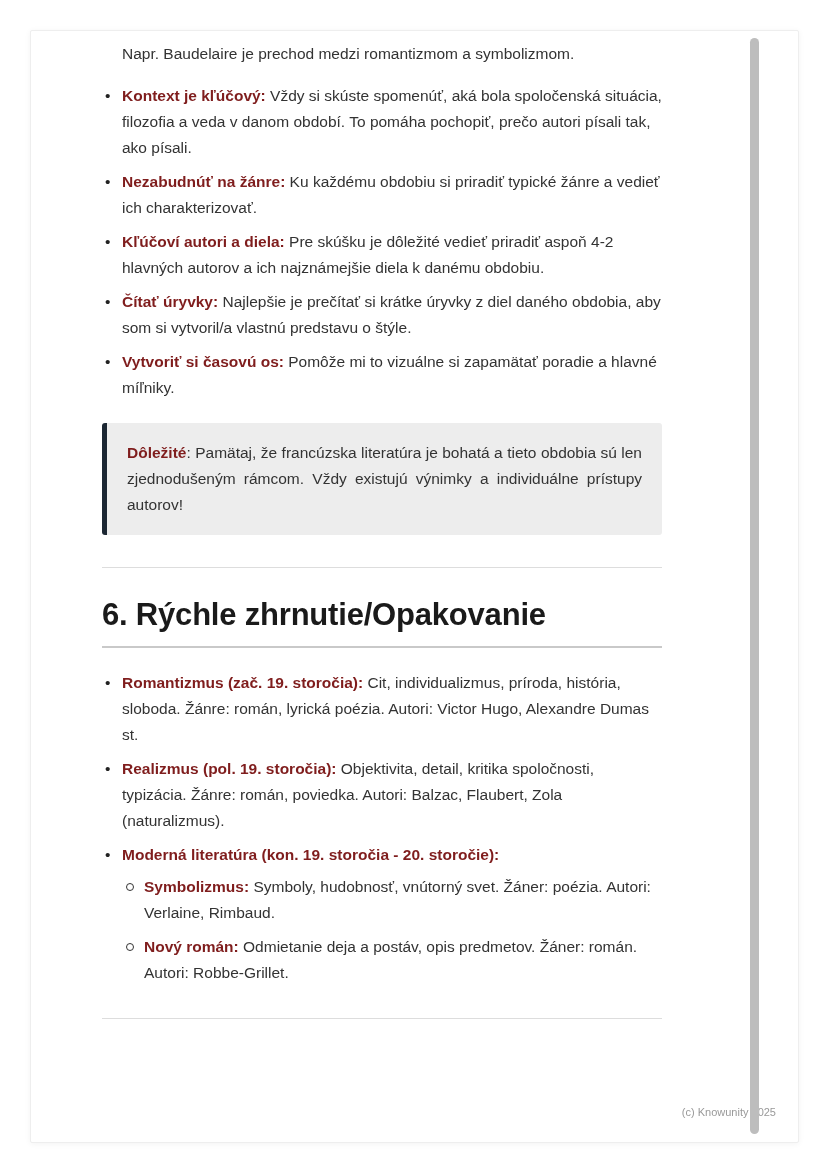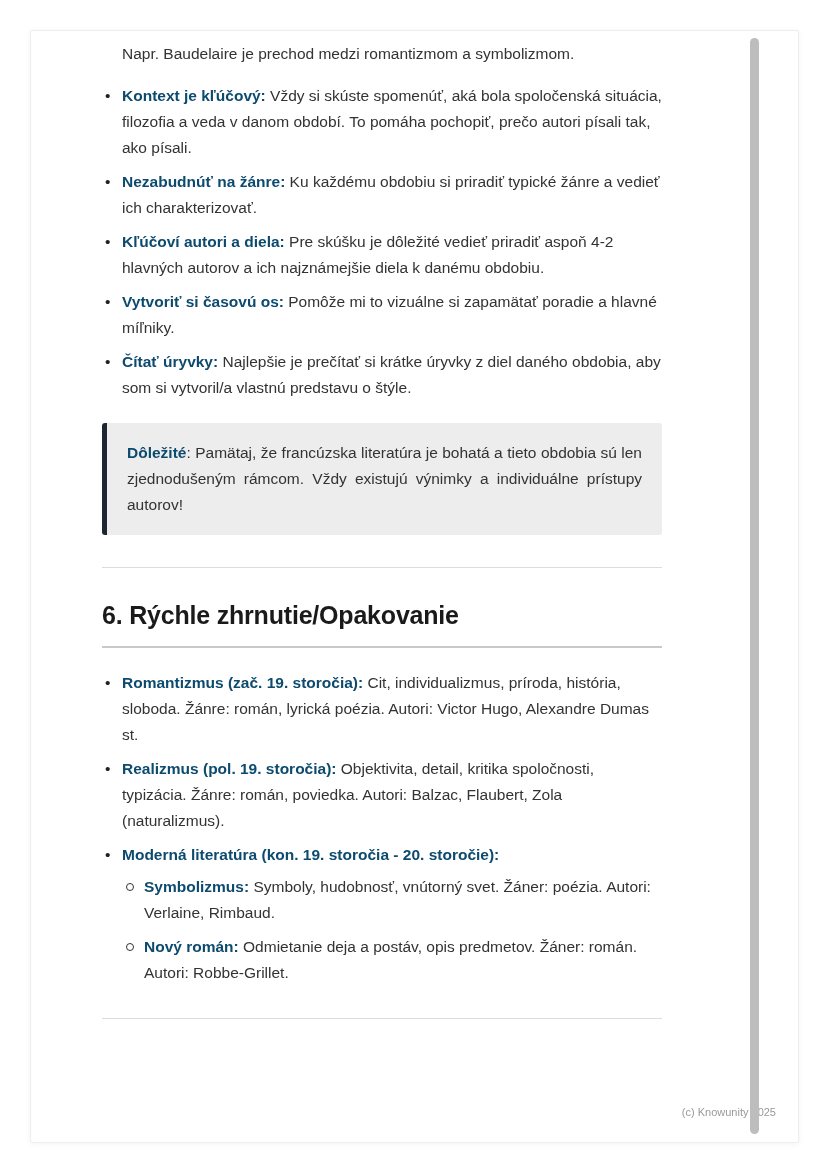--- a/index.html
+++ b/index.html
@@ -29,21 +29,21 @@
     width: 560px;
     margin-left: 71px;
     padding-top: 10px;
     color: #333333;
     font-size: 15.5px;
     line-height: 26px;
   }
   .intro {
     margin: 0 0 16px 20px;
   }
-  b, .b { font-weight: 700; color: #0c4a6e; }
+  b, .b { font-weight: 700; color: #7f1d1d; }
   ul.list {
     list-style: none;
     margin: 0;
     padding: 0;
   }
   ul.list > li {
     position: relative;
     padding-left: 20px;
     margin-bottom: 8px;
   }
@@ -83,21 +83,21 @@
     padding: 17px 20px;
     text-align: justify;
   }
   .divider {
     border: none;
     border-top: 1px solid #dddddd;
     margin: 32px 0 0 0;
   }
   h2.section-heading {
     margin: 28px 0 22px 0;
-    font-size: 25px;
+    font-size: 31px;
     line-height: 38px;
     font-weight: 700;
     color: #1a1a1a;
     letter-spacing: -0.2px;
     border-bottom: 2px solid #c9c9c9;
     padding-bottom: 12px;
   }
   .footer-credit {
     position: absolute;
     right: 22px;
@@ -120,22 +120,22 @@
 
 <div class="page-card">
   <div class="content">
 
     <p class="intro">Napr. Baudelaire je prechod medzi romantizmom a symbolizmom.</p>
 
     <ul class="list">
       <li><span class="b">Kontext je kľúčový:</span><span> Vždy si skúste spomenúť, aká bola spoločenská situácia, filozofia a veda v danom období. To pomáha pochopiť, prečo autori písali tak, ako písali.</span></li>
       <li><span class="b">Nezabudnúť na žánre:</span><span> Ku každému obdobiu si priradiť typické žánre a vedieť ich charakterizovať.</span></li>
       <li><span class="b">Kľúčoví autori a diela:</span><span> Pre skúšku je dôležité vedieť priradiť aspoň 4-2 hlavných autorov a ich najznámejšie diela k danému obdobiu.</span></li>
+      <li><span class="b">Čítať úryvky:</span><span> Najlepšie je prečítať si krátke úryvky z diel daného obdobia, aby som si vytvoril/a vlastnú predstavu o štýle.</span></li>
       <li><span class="b">Vytvoriť si časovú os:</span><span> Pomôže mi to vizuálne si zapamätať poradie a hlavné míľniky.</span></li>
-      <li><span class="b">Čítať úryvky:</span><span> Najlepšie je prečítať si krátke úryvky z diel daného obdobia, aby som si vytvoril/a vlastnú predstavu o štýle.</span></li>
     </ul>
 
     <div class="callout">
       <span class="b">Dôležité</span><span>: Pamätaj, že francúzska literatúra je bohatá a tieto obdobia sú len zjednodušeným rámcom. Vždy existujú výnimky a individuálne prístupy autorov!</span>
     </div>
 
     <hr class="divider">
 
     <h2 class="section-heading">6. Rýchle zhrnutie/Opakovanie</h2>
 

